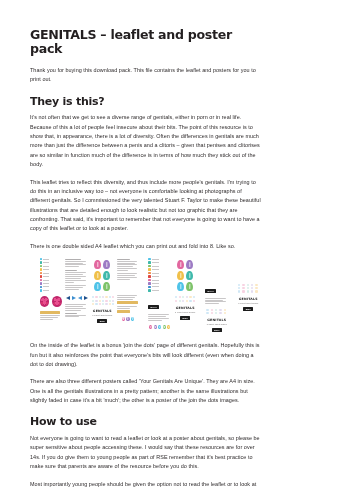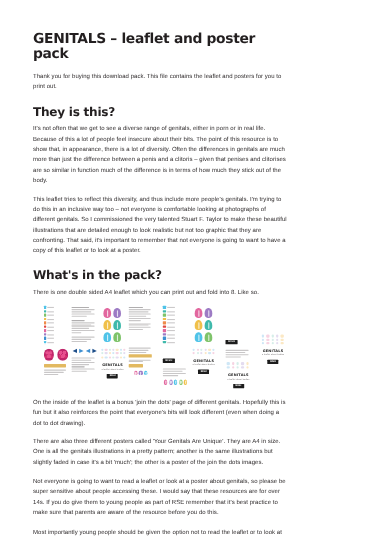--- a/index.html
+++ b/index.html
@@ -179,21 +179,20 @@
 <div class="page">
 
   <h1 class="doc-title">GENITALS – leaflet and poster pack</h1>
 
   <p class="body">Thank you for buying this download pack. This file contains the leaflet and posters for you to print out.</p>
 
   <h2 class="h2">They is this?</h2>
   <p class="body">It's not often that we get to see a diverse range of genitals, either in porn or in real life. Because of this a lot of people feel insecure about their bits. The point of this resource is to show that, in appearance, there is a lot of diversity. Often the differences in genitals are much more than just the difference between a penis and a clitoris – given that penises and clitorises are so similar in function much of the difference is in terms of how much they stick out of the body.</p>
   <p class="body">This leaflet tries to reflect this diversity, and thus include more people's genitals. I'm trying to do this in an inclusive way too – not everyone is comfortable looking at photographs of different genitals. So I commissioned the very talented Stuart F. Taylor to make these beautiful illustrations that are detailed enough to look realistic but not too graphic that they are confronting. That said, it's important to remember that not everyone is going to want to have a copy of this leaflet or to look at a poster.</p>
 
-  <h2 class="h2">What's in the pack?</h2>
   <p class="body tight">There is one double sided A4 leaflet which you can print out and fold into 8. Like so.</p>
 
   <div class="thumb-strip">
 
     <div class="sheet full">
       <div class="panel">
         <div class="swatches">
           <div class="swrow">
               <span class="sw" style="background:#4fc3e8"></span>
               <span class="swline"></span>
@@ -491,16 +490,17 @@
         <div class="cover-title">GENITALS</div>
         <div class="cover-sub">a leaflet about bodies</div>
         <div class="cover-logo">BISH</div>
       </div>
     </div>
   </div>
 
   <p class="body">On the inside of the leaflet is a bonus 'join the dots' page of different genitals. Hopefully this is fun but it also reinforces the point that everyone's bits will look different (even when doing a dot to dot drawing).</p>
   <p class="body">There are also three different posters called 'Your Genitals Are Unique'. They are A4 in size. One is all the genitals illustrations in a pretty pattern; another is the same illustrations but slightly faded in case it's a bit 'much'; the other is a poster of the join the dots images.</p>
 
+  <h2 class="h2">How to use</h2>
   <p class="body">Not everyone is going to want to read a leaflet or look at a poster about genitals, so please be super sensitive about people accessing these. I would say that these resources are for over 14s. If you do give them to young people as part of RSE remember that it's best practice to make sure that parents are aware of the resource before you do this.</p>
   <p class="body">Most importantly young people should be given the option not to read the leaflet or to look at</p>
 
 </div>
 
 </body></html>

